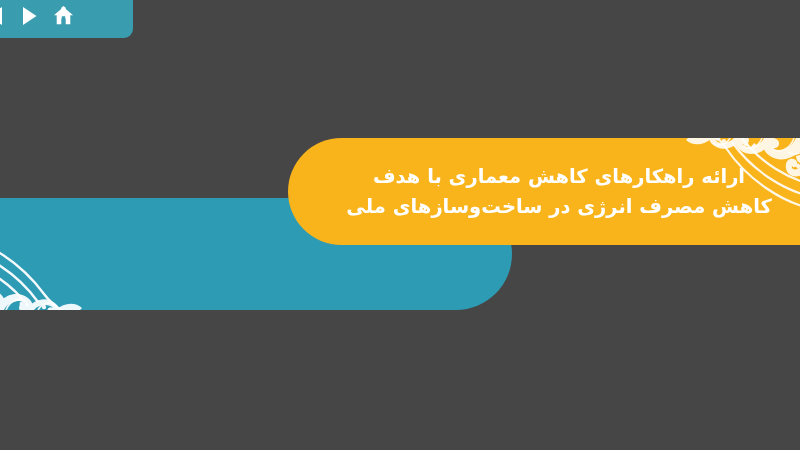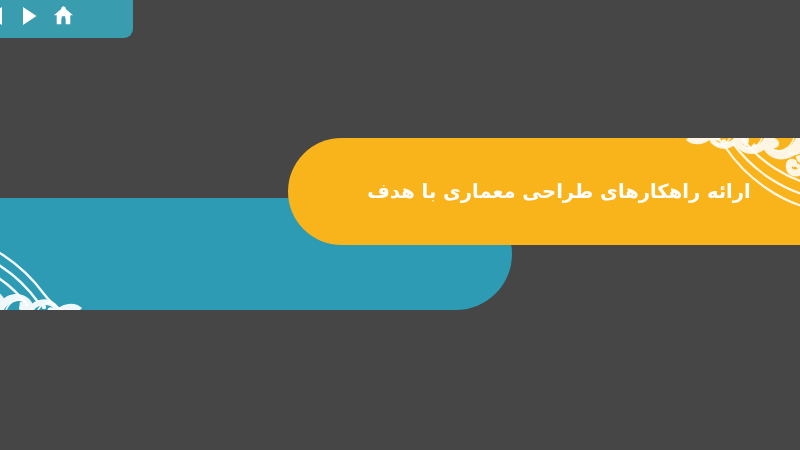--- a/index.html
+++ b/index.html
@@ -207,17 +207,18 @@
       </g>
       <g fill="none" stroke="#ffffff" stroke-width="1.6" opacity="0.85">
         <path d="M168 0 C 164 12, 152 16, 146 10"></path>
         <path d="M136 0 C 132 10, 122 13, 116 8"></path>
         <path d="M104 0 C 100 7, 92 9, 87 5"></path>
         <path d="M182 8 C 176 16, 168 18, 162 14"></path>
       </g>
     </svg>
 
     <div class="banner-text">
-      <div class="banner-line">ارائه راهکارهای طراحی معماری با هدف</div>
+      <div class="banner-line">ارائه راهکارهای کاهش معماری با هدف</div>
+      <div class="banner-line">کاهش مصرف انرژی در ساخت‌وسازهای ملی</div>
     </div>
   </div>
 
 </div>
 
 </body></html>

